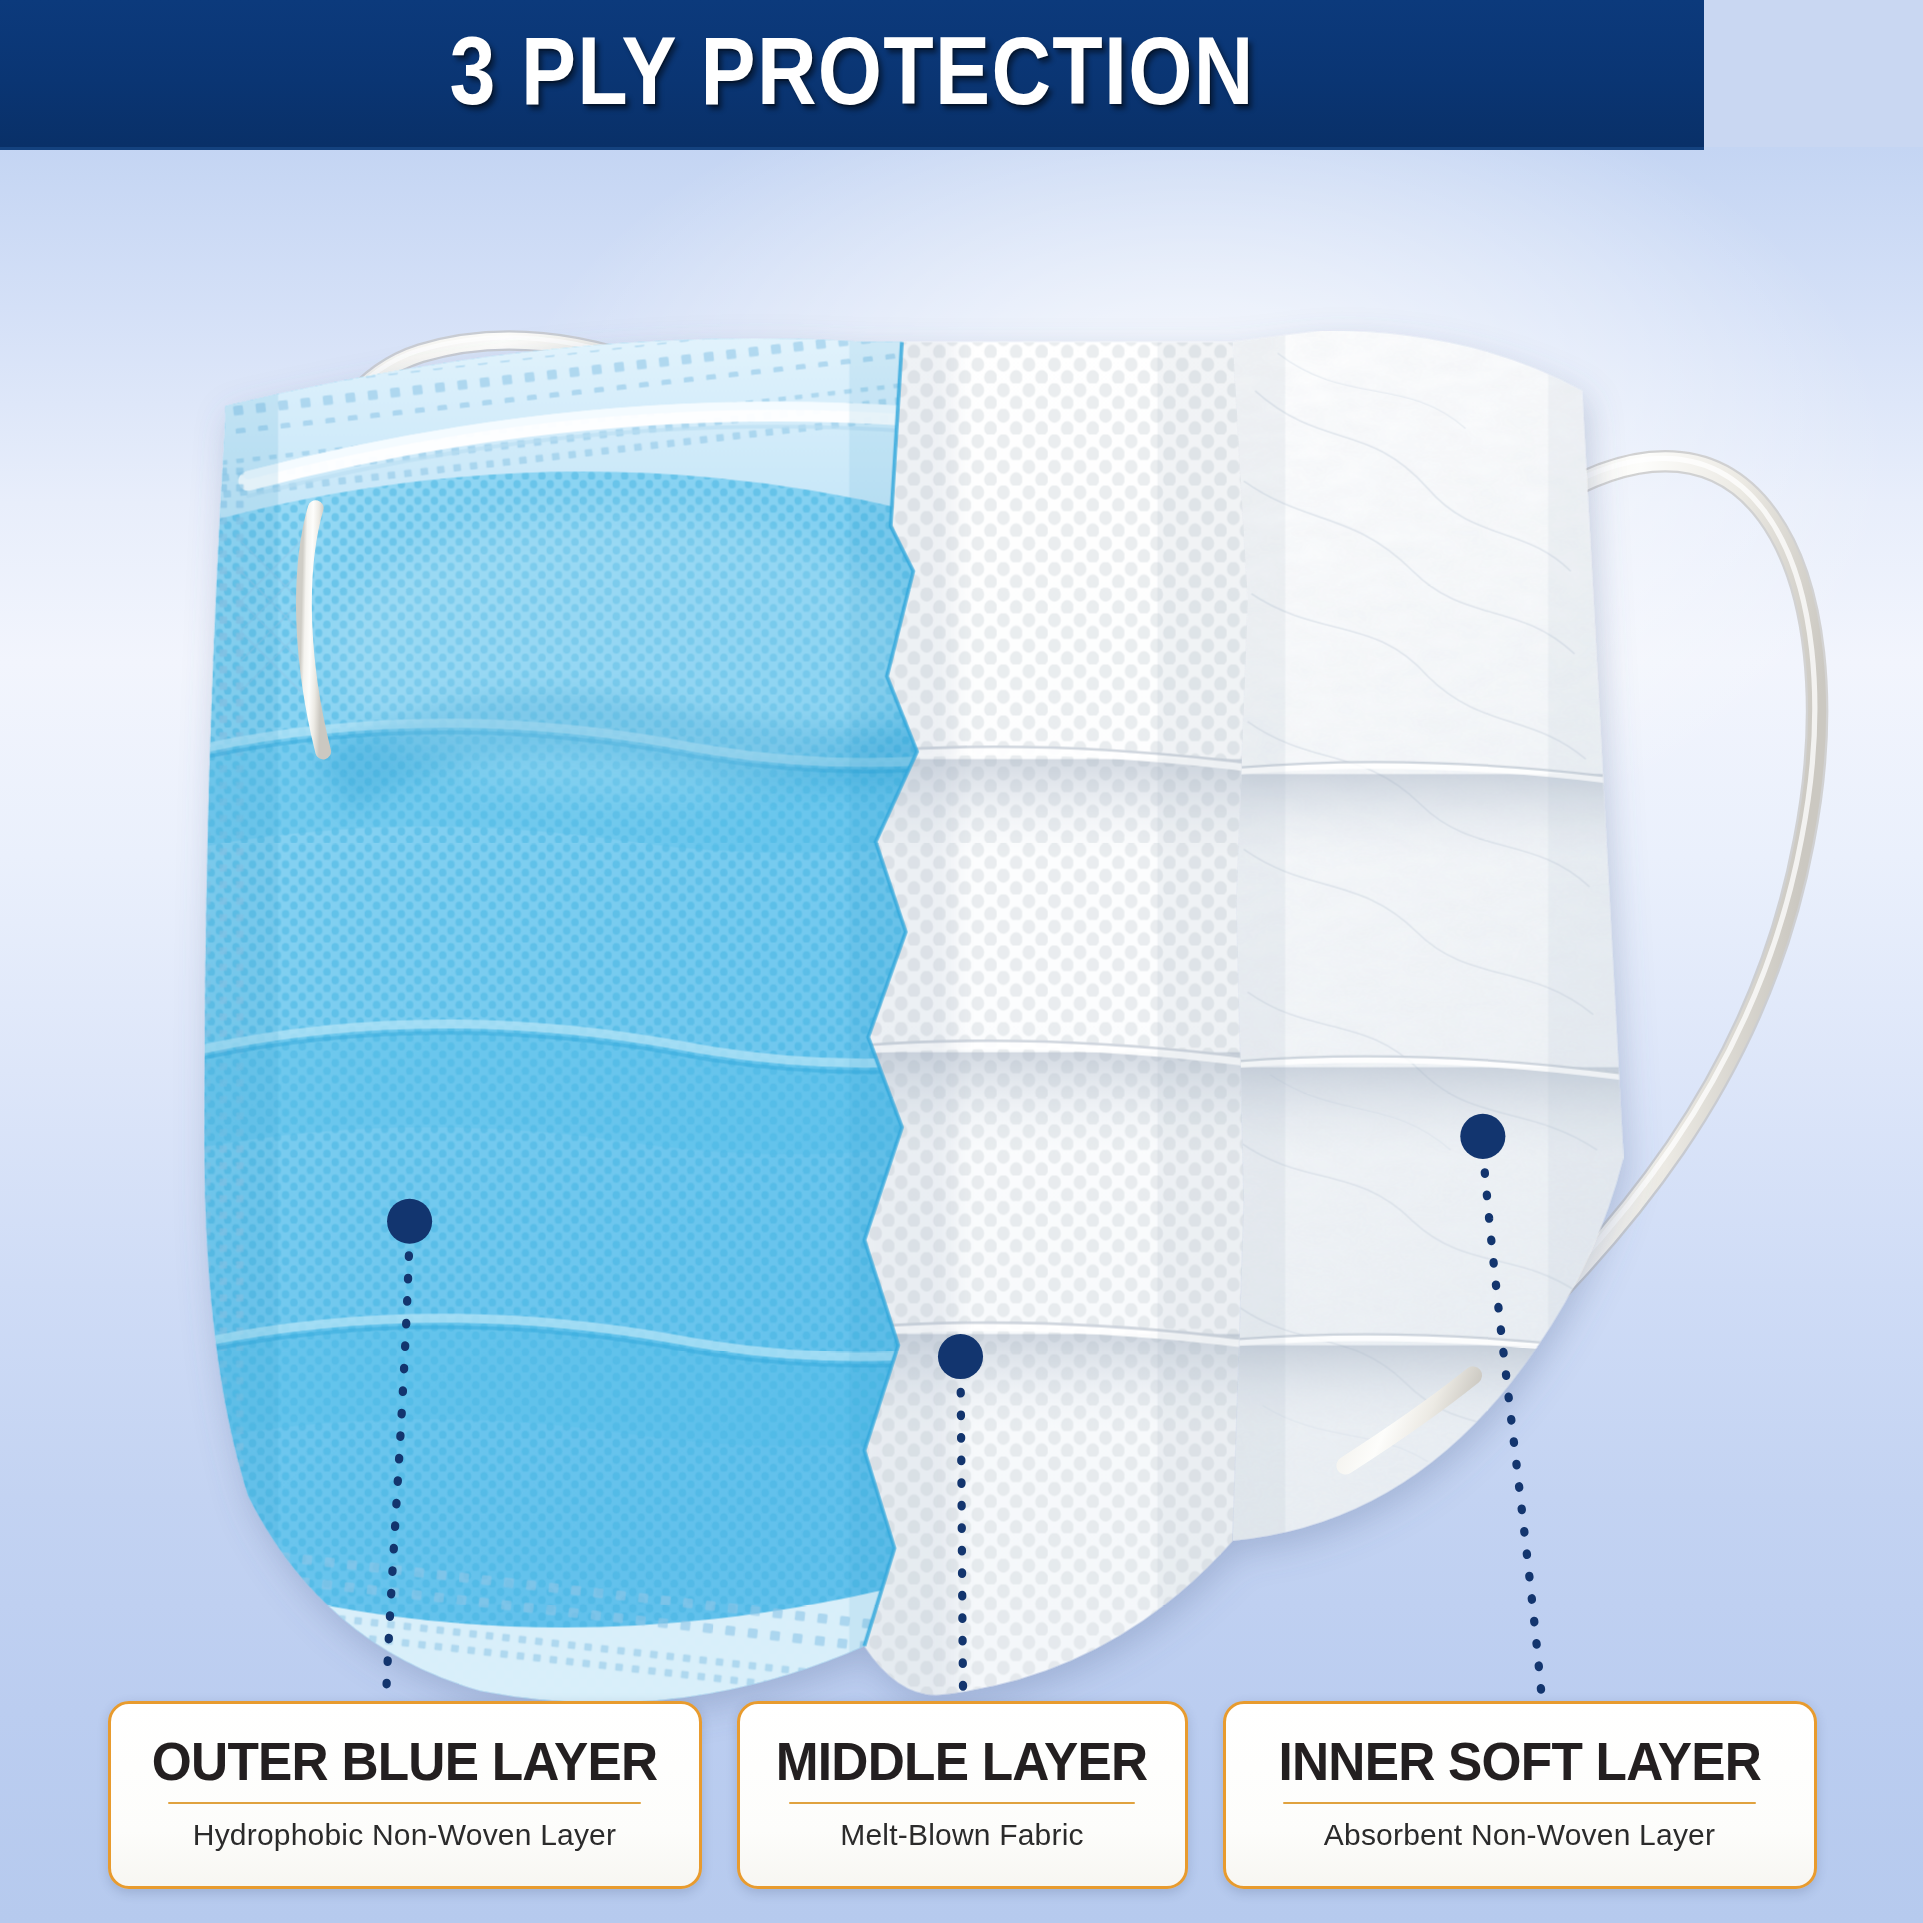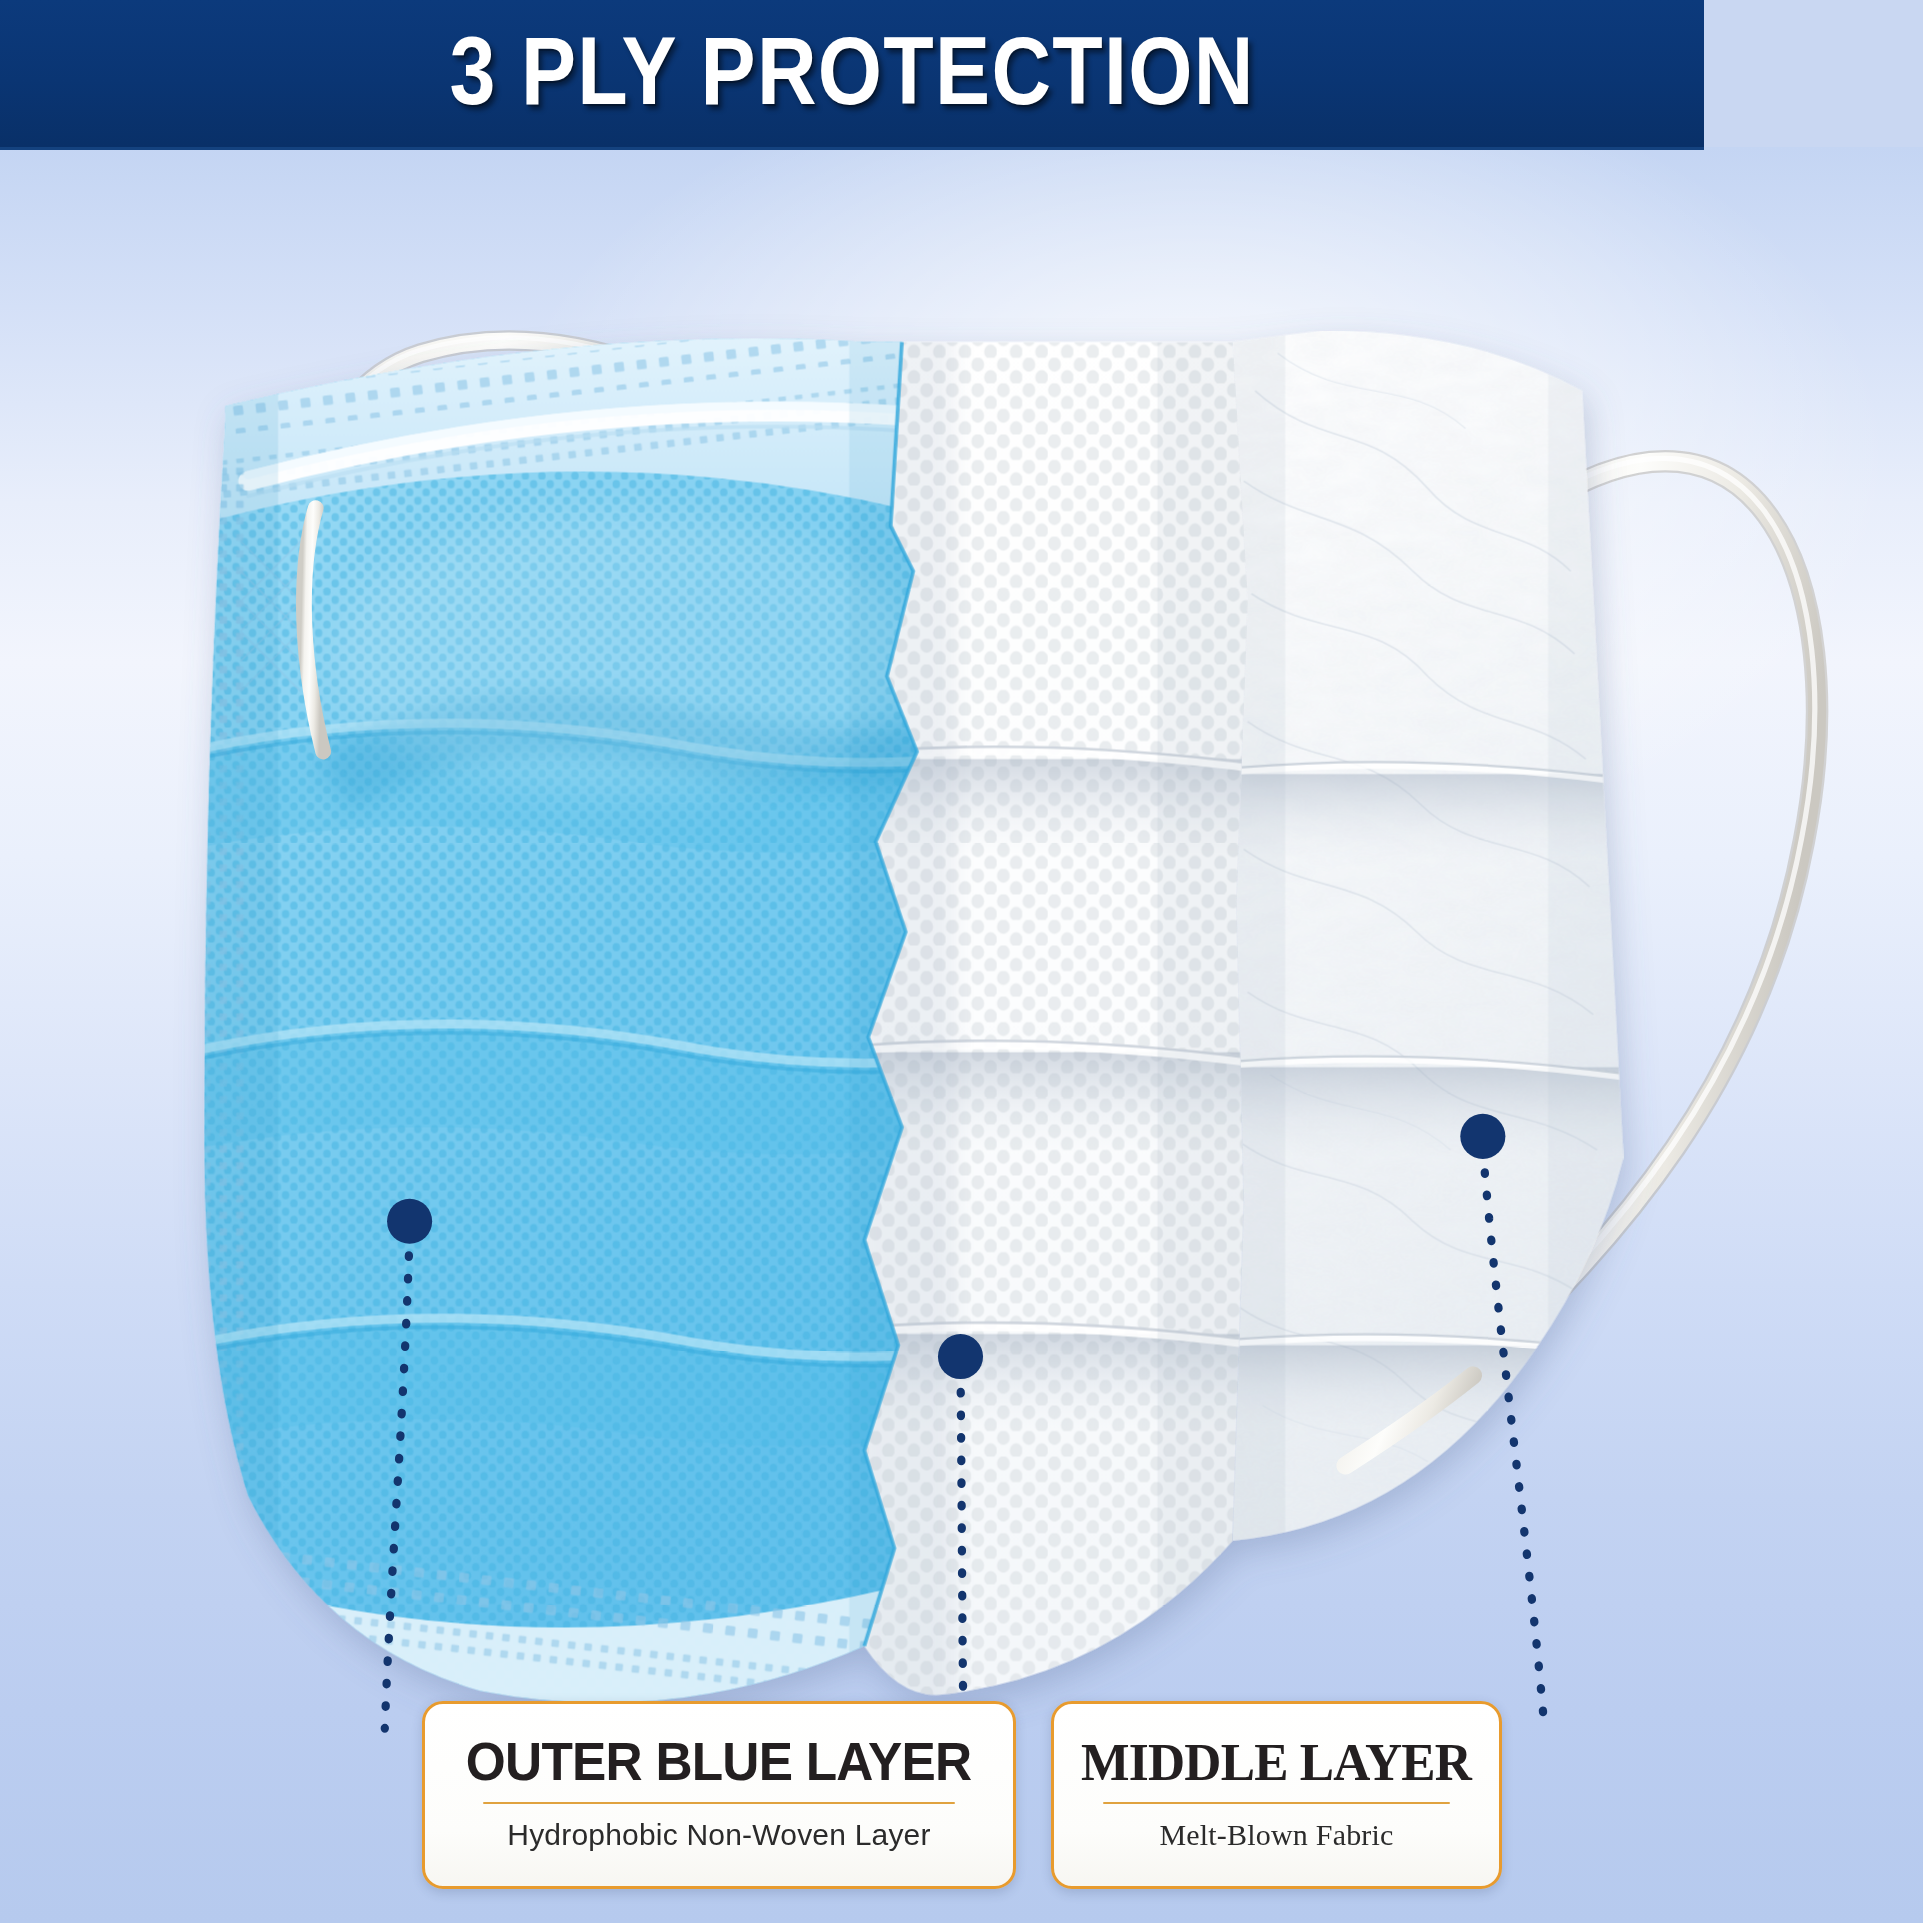--- a/index.html
+++ b/index.html
@@ -66,21 +66,21 @@
     background:linear-gradient(180deg,#ffffff 0%,#fdfdfb 70%,#f7f6f2 100%);
     border:3.8px solid #e89b2e;
     border-radius:21px;
     box-shadow:0 3.8px 10.5px rgba(40,55,95,.18);
     display:flex;flex-direction:column;align-items:center;justify-content:center;
     padding:16.5px 25.6px 19.5px;
     box-sizing:border-box;
     position:relative;
   }
   .card.c1{width:594px;}
-  .card.c2{width:451px;font-family:Liberation Serif, serif;}
+  .card.c2{width:451px;}
   .card.c3{width:594px;}
   .card-title{
     font-size:53px;font-weight:bold;color:#231f20;letter-spacing:-0.8px;
     line-height:1.02;white-space:nowrap;transform:scaleX(.97);
   }
   .card-rule{
     width:88%;height:2.3px;background:#e0a23f;margin:12.8px 0 14.3px;border-radius:1.5px;
   }
   .card-sub{
     font-size:30px;color:#2b2b2b;font-weight:normal;white-space:nowrap;letter-spacing:0.2px;
@@ -406,17 +406,22 @@
       <div class="card-rule"></div>
       <div class="card-sub">Hydrophobic Non-Woven Layer</div>
     </div>
 
     <div class="card c2">
       <div class="card-title">MIDDLE LAYER</div>
       <div class="card-rule"></div>
       <div class="card-sub">Melt-Blown Fabric</div>
     </div>
 
+    <div class="card c3">
+      <div class="card-title">INNER SOFT LAYER</div>
+      <div class="card-rule"></div>
+      <div class="card-sub">Absorbent Non-Woven Layer</div>
+    </div>
 
   </div>
 
 </div>
 
 
 </body></html>

